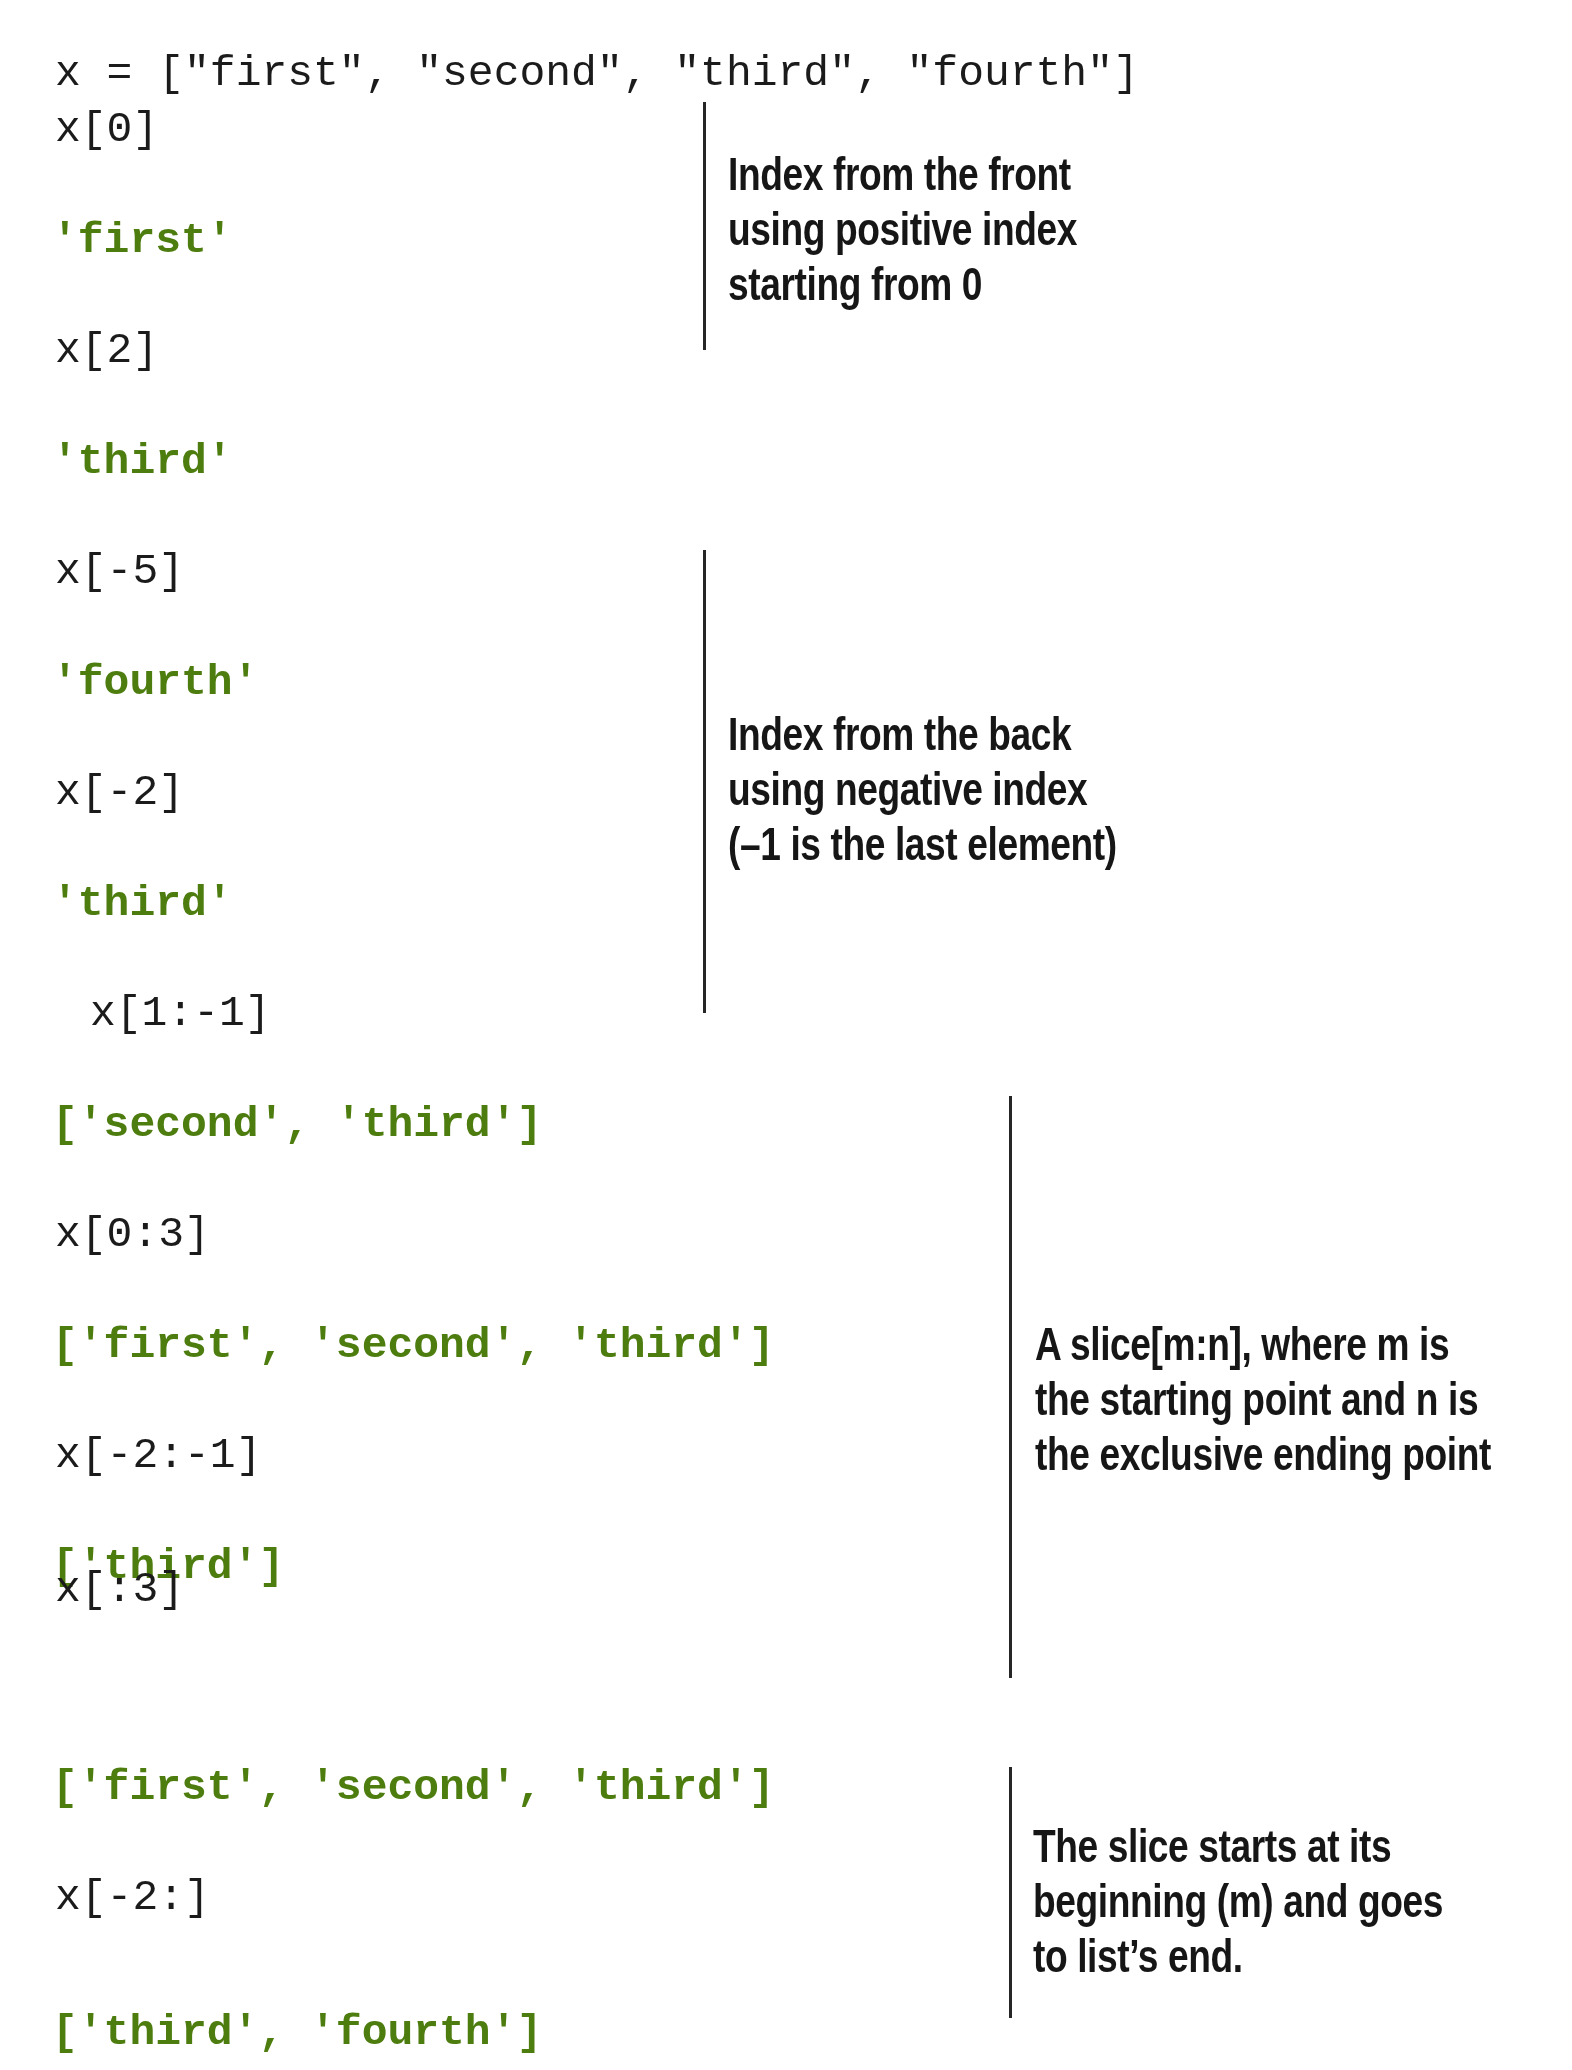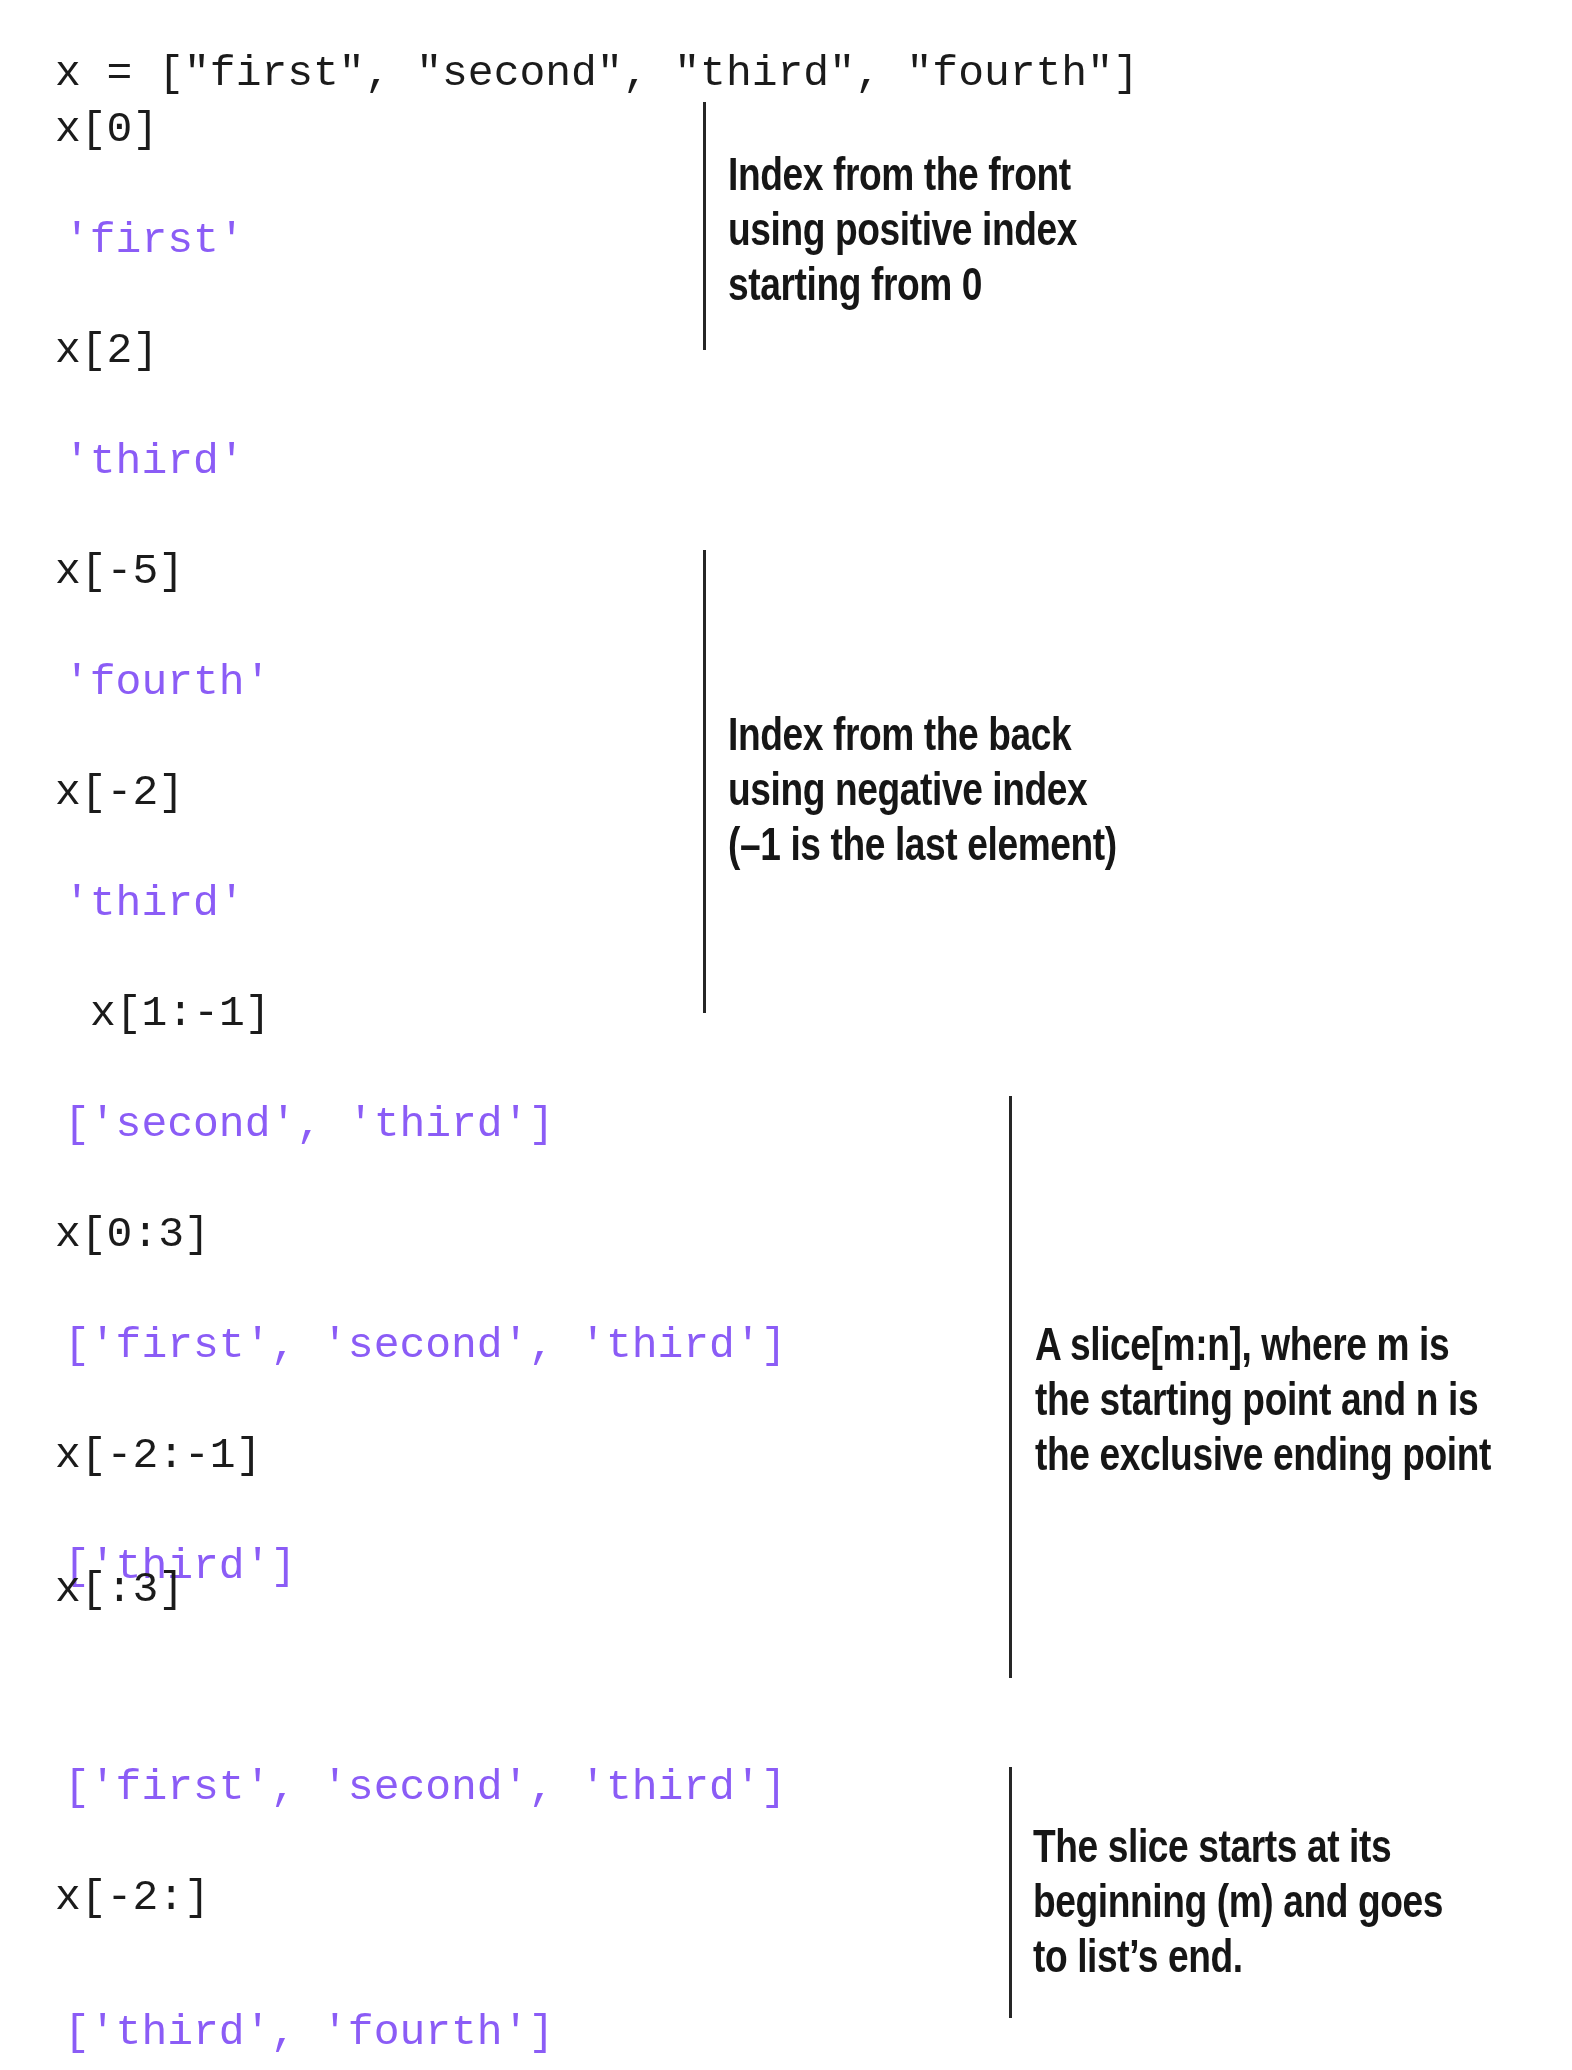--- a/index.html
+++ b/index.html
@@ -19,23 +19,23 @@
   .code-line {
     position: absolute;
     left: 55px;
     font-family: "Liberation Mono", "DejaVu Sans Mono", monospace;
     font-size: 43px;
     line-height: 52px;
     color: #1b1b1b;
     white-space: pre;
   }
   .code-line.output {
-    left: 64px;
-    font-weight: normal;
-    color: #8b5cf6;
+    left: 52px;
+    font-weight: bold;
+    color: #4d7c0f;
   }
   
   .rule {
     position: absolute;
     width: 3px;
     background: #262626;
   }
   .rule1 { left: 703px;  top: 102px;  height: 248px; }
   .rule2 { left: 703px;  top: 550px;  height: 463px; }
   .rule3 { left: 1009px; top: 1096px; height: 582px; }

